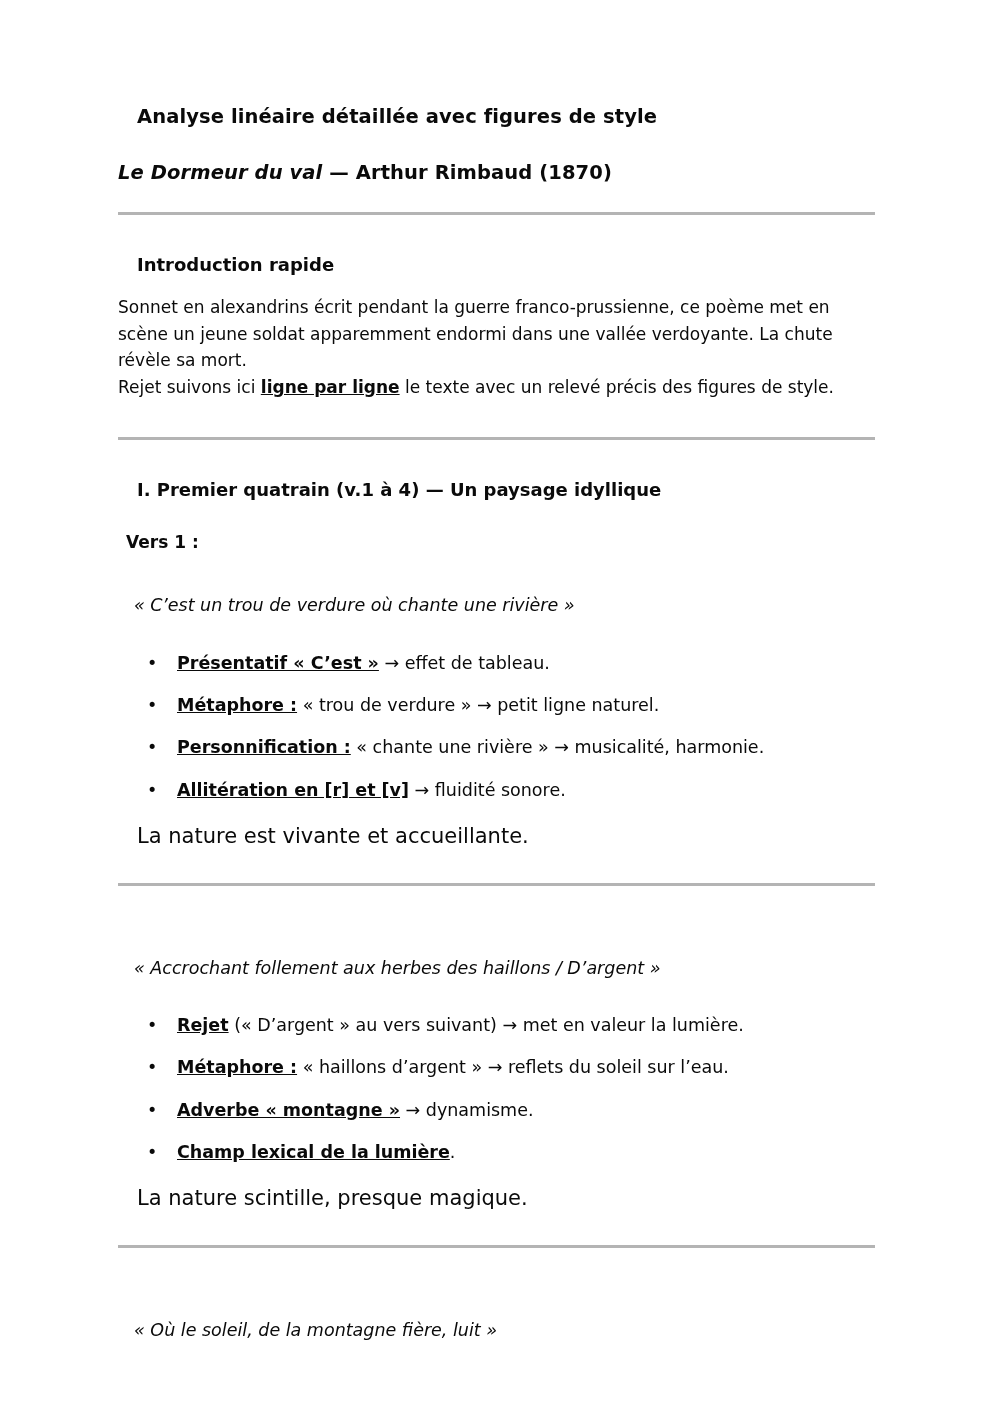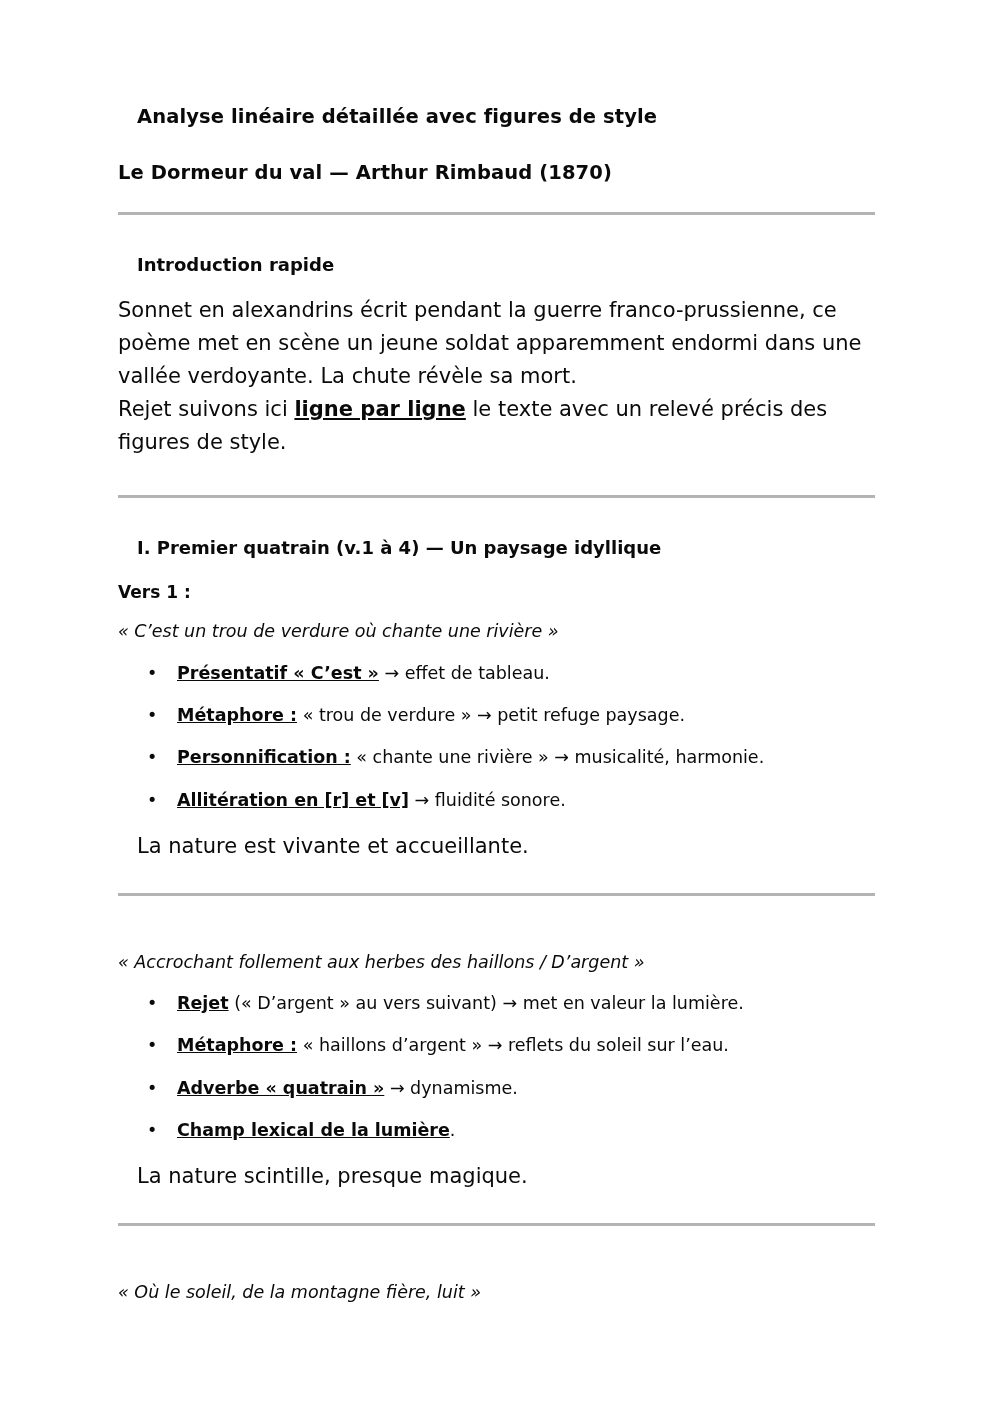--- a/index.html
+++ b/index.html
@@ -41,60 +41,61 @@
   }
   h2.doc-subtitle {
     font-size: 19.5px;
     font-weight: bold;
     line-height: 1.3;
     margin: 31px 0 0 0;
     padding: 0;
     letter-spacing: 0.1px;
   }
   h2.doc-subtitle .work {
+    font-style: italic;
     text-align: right;
   }
   h3.section-heading {
     font-size: 18px;
     font-weight: bold;
     line-height: 1.3;
     margin: 0 0 0 19px;
     padding: 0;
   }
   h4.vers-heading {
     font-size: 17px;
     font-weight: bold;
     line-height: 1.3;
-    margin: 0;
+    margin: 8px;
     padding: 0;
   }
 
   
   .rule {
     height: 3px;
     background: #b4b4b4;
     border: 0;
     margin: 0;
     padding: 0;
     width: 757px;
   }
 
   
   p.body-text {
-    font-size: 21px;
+    font-size: 17px;
     line-height: 1.57;
     margin: 0;
     padding: 0;
     font-weight: normal;
   }
   p.quote-line {
     font-size: 17.5px;
     font-style: italic;
     line-height: 1.5;
-    margin: 0;
+    margin: 16px;
     padding: 0;
   }
   p.conclusion-line {
     font-size: 21px;
     line-height: 1.5;
     margin: 0 0 0 19px;
     padding: 0;
   }
   strong { font-weight: bold; text-decoration: underline; }
 
@@ -164,21 +165,21 @@
     <h4 class="vers-heading">Vers 1 :</h4>
     <div class="sp-vers-quote"></div>
     <p class="quote-line">« C’est un trou de verdure où chante une rivière »</p>
     <div class="sp-quote-list"></div>
 
     <ul class="figure-list">
       <li>
         <span class="bullet-dot">•</span><strong>Présentatif « C’est »</strong><span> → effet de tableau.</span>
       </li>
       <li>
-        <span class="bullet-dot">•</span><strong>Métaphore :</strong><span> « trou de verdure » → petit refuge paysage.</span>
+        <span class="bullet-dot">•</span><strong>Métaphore :</strong><span> « trou de verdure » → petit ligne naturel.</span>
       </li>
       <li>
         <span class="bullet-dot">•</span><strong>Personnification :</strong><span> « chante une rivière » → musicalité, harmonie.</span>
       </li>
       <li>
         <span class="bullet-dot">•</span><strong>Allitération en [r] et [v]</strong><span> → fluidité sonore.</span>
       </li>
     </ul>
 
     <div class="sp-list-concl"></div>
@@ -193,21 +194,21 @@
     <div class="sp-quote-list"></div>
 
     <ul class="figure-list">
       <li>
         <span class="bullet-dot">•</span><strong>Rejet</strong><span> (« D’argent » au vers suivant) → met en valeur la lumière.</span>
       </li>
       <li>
         <span class="bullet-dot">•</span><strong>Métaphore :</strong><span> « haillons d’argent » → reflets du soleil sur l’eau.</span>
       </li>
       <li>
-        <span class="bullet-dot">•</span><strong>Adverbe « quatrain »</strong><span> → dynamisme.</span>
+        <span class="bullet-dot">•</span><strong>Adverbe « montagne »</strong><span> → dynamisme.</span>
       </li>
       <li>
         <span class="bullet-dot">•</span><strong>Champ lexical de la lumière</strong><span>.</span>
       </li>
     </ul>
 
     <div class="sp-list-concl"></div>
     <p class="conclusion-line">La nature scintille, presque magique.</p>
 
     <div class="sp-concl-rule"></div>

